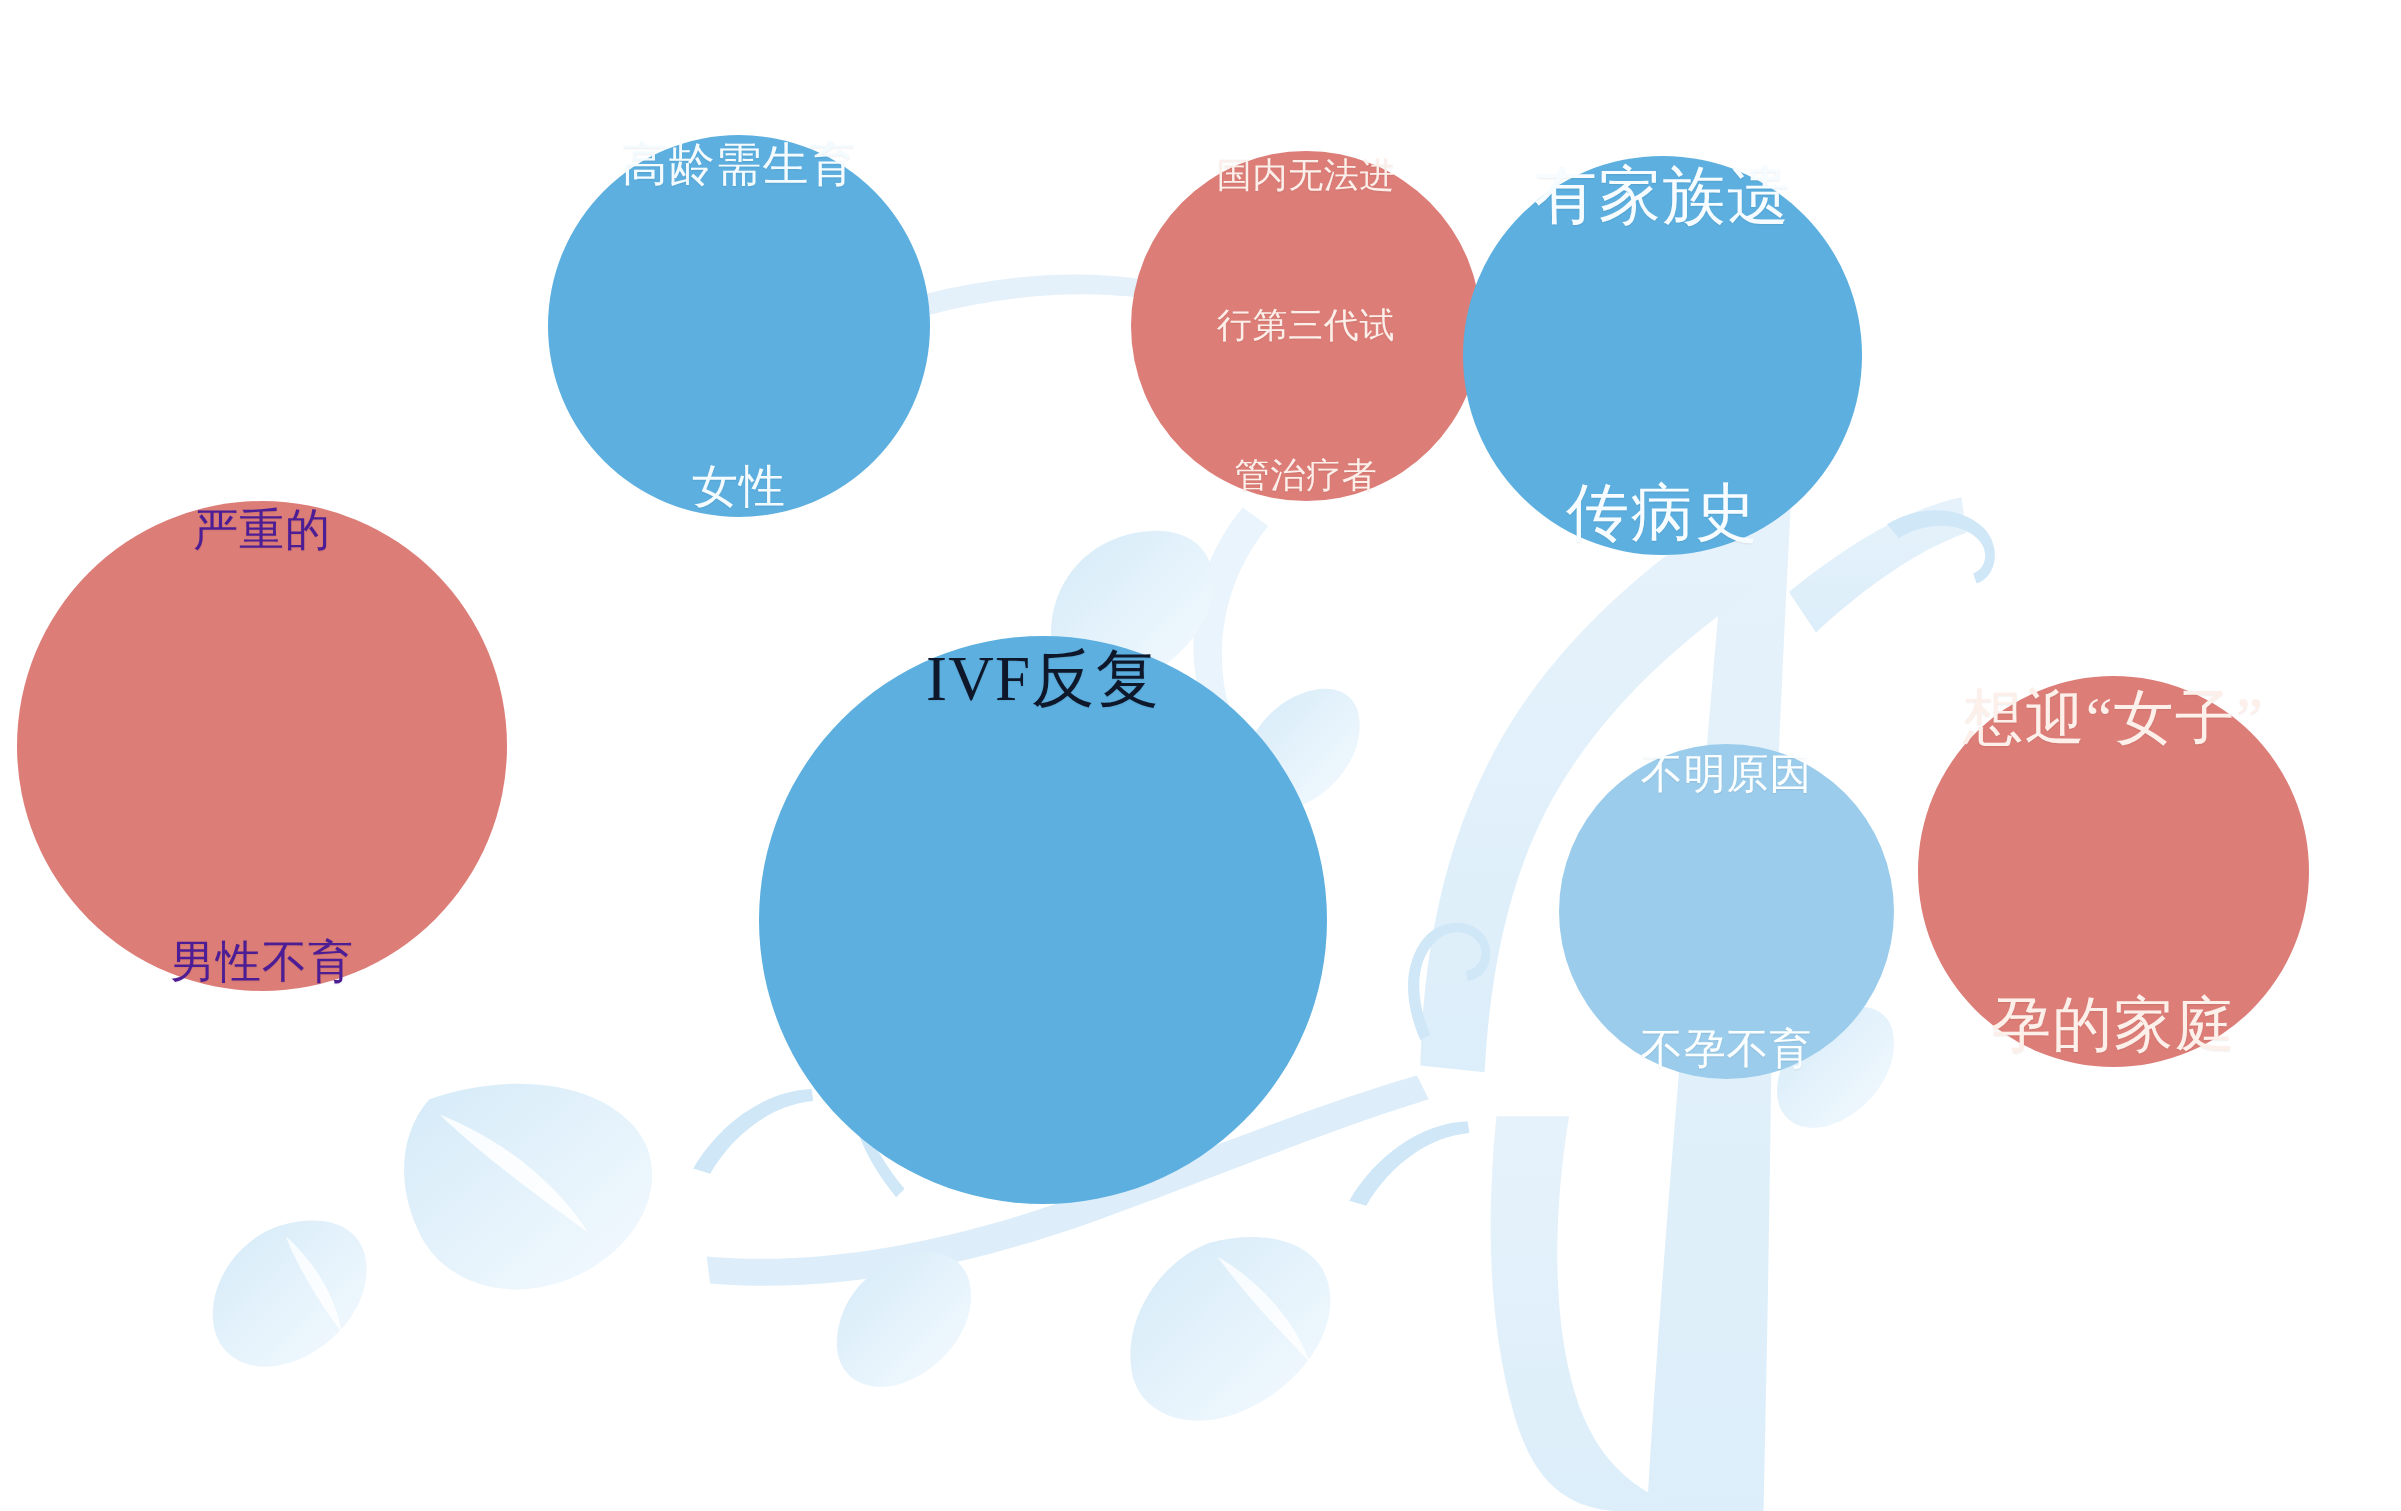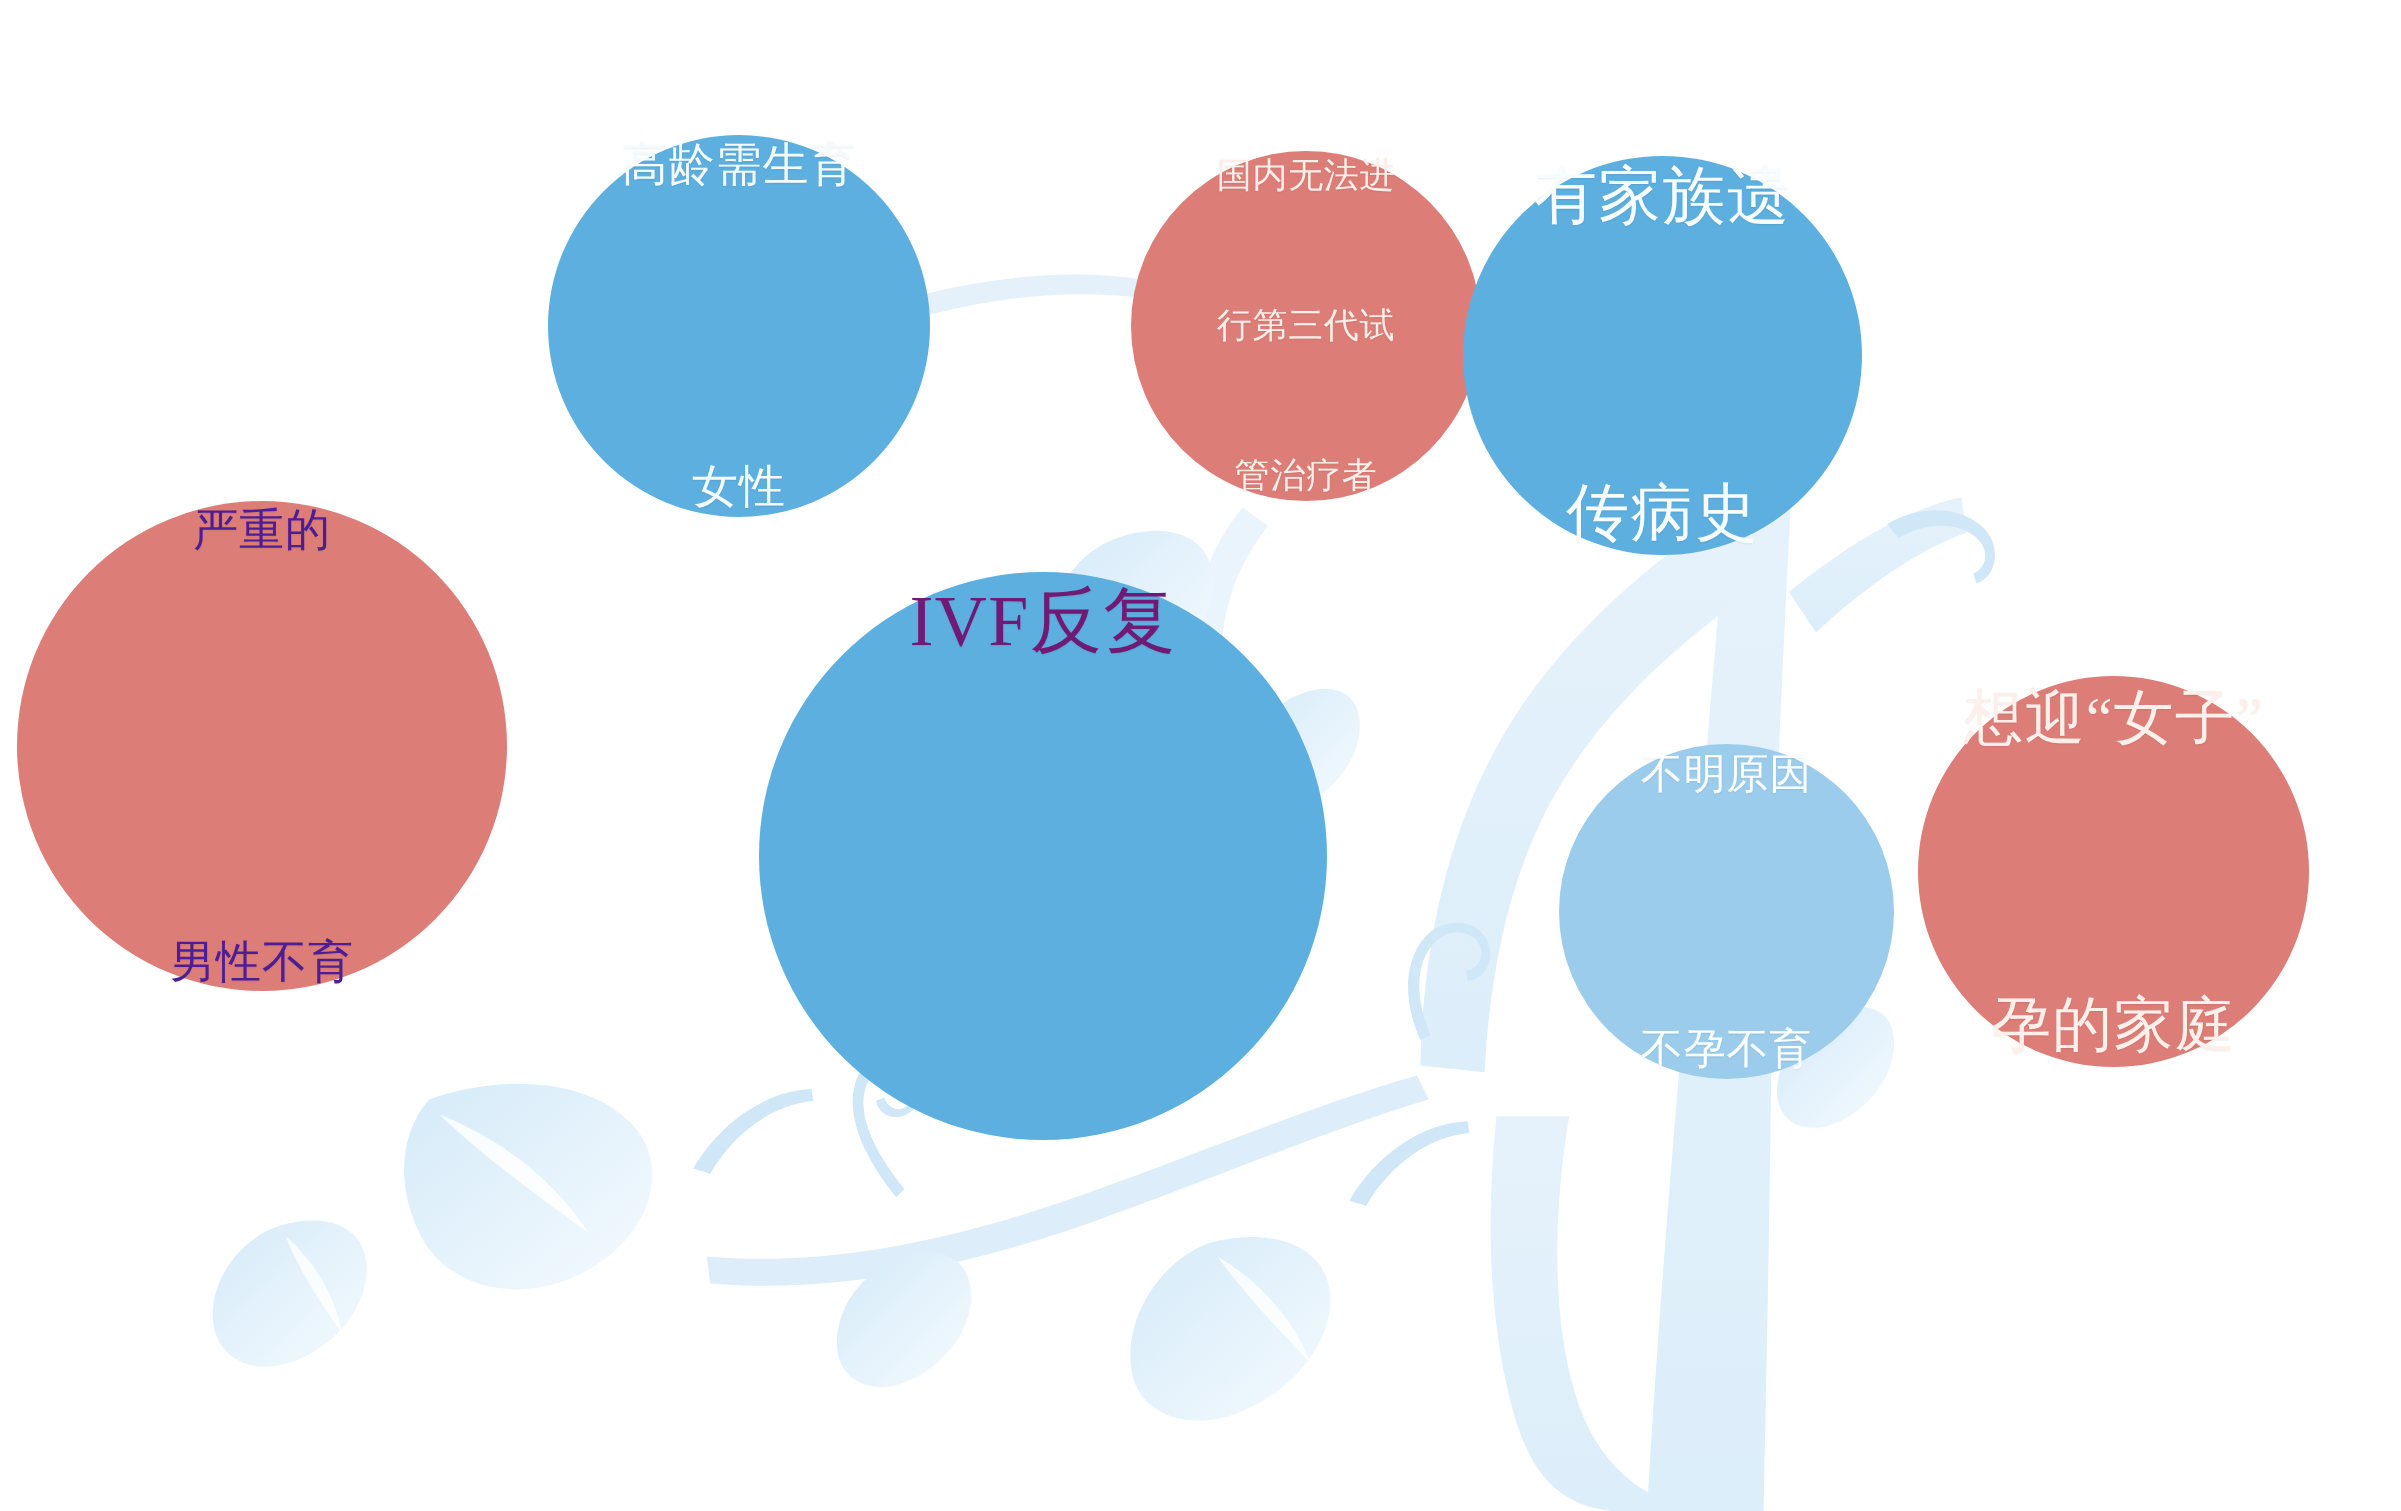--- a/index.html
+++ b/index.html
@@ -65,24 +65,24 @@
     font-size: 63px;
     color: #f6fcff;
   }
   #bubble-male-infertility {
     left: 17px; top: 501px; width: 490px; height: 490px;
     background: #dd7d77;
     font-size: 45px;
     color: #4c1d95;
   }
   #bubble-ivf-failure {
-    left: 759px; top: 572px; width: 568px; height: 568px;
+    left: 759px; top: 636px; width: 568px; height: 568px;
     background: #5cafdf;
-    font-size: 72px;
-    color: #701a75;
+    font-size: 63px;
+    color: #0f172a;
     line-height: 1.38;
   }
   #bubble-unexplained {
     left: 1559px; top: 744px; width: 335px; height: 335px;
     background: #9bcceb;
     font-size: 42px;
     color: #fbfeff;
     line-height: 1.44;
   }
   #bubble-hoping-family {

